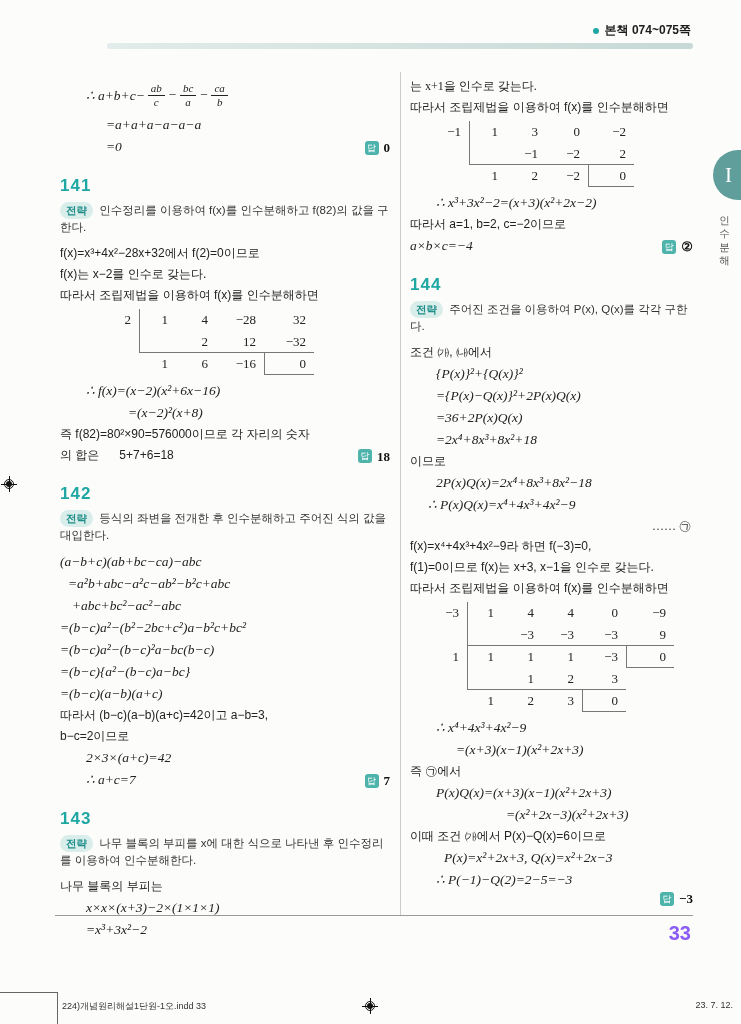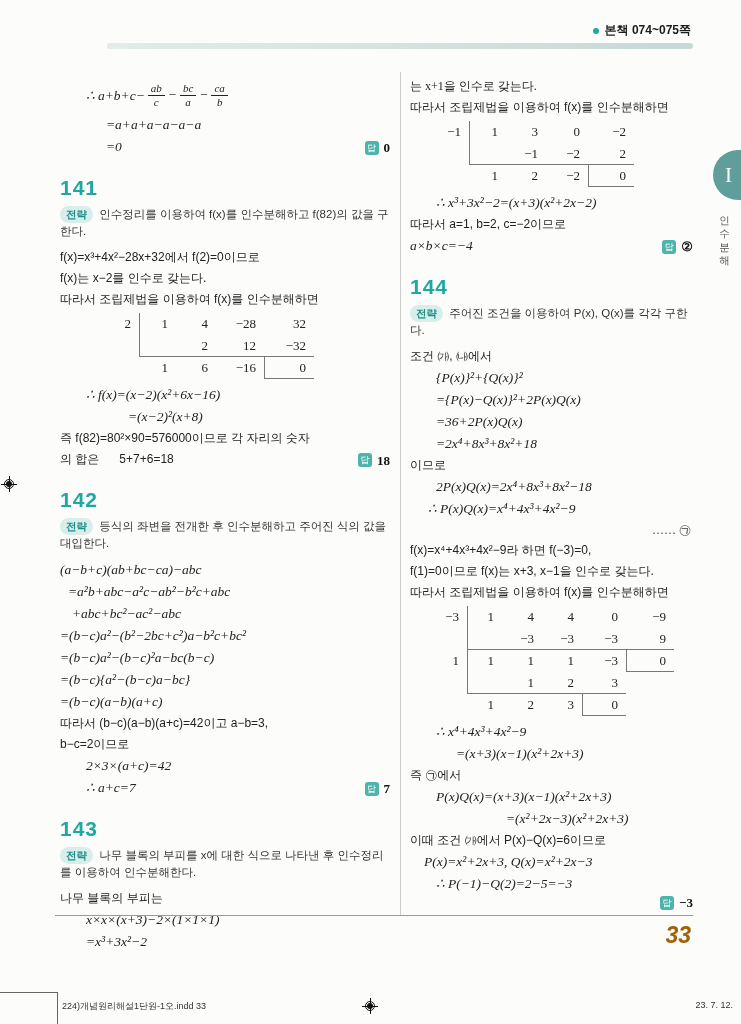--- a/index.html
+++ b/index.html
@@ -28,21 +28,21 @@
   .col{position:absolute;top:76px;}
   .col.left{left:60px;width:330px;}
   .col.right{left:410px;width:283px;}
   .col-divider{position:absolute;left:400px;top:72px;width:1px;height:843px;background:#cccccc;}
   
   .line{display:flex;align-items:baseline;}
   .kline{font-size:12px;line-height:21px;white-space:pre-wrap;}
   .mline{font-family:"Liberation Serif",serif;font-style:italic;font-size:13.5px;line-height:22px;white-space:pre-wrap;}
   .ltext{white-space:pre-wrap;}
   .spacer{flex:1;}
-  .prob-num{color:var(--accent);font-weight:bold;font-size:21px;margin:17px 0 6px;letter-spacing:1px;}
+  .prob-num{color:var(--accent);font-weight:bold;font-size:17px;margin:17px 0 6px;letter-spacing:1px;}
   .strategy{font-size:11.5px;line-height:17px;color:#333;margin-bottom:7px;}
   .badge-strat{background:var(--strat-bg);color:var(--strat-text);border-radius:9px;
     padding:0 6px;font-weight:bold;font-size:10.5px;display:inline-block;margin-right:3px;}
   .answrap{display:inline-flex;align-items:center;flex:none;}
   .ans-badge{background:var(--badge);color:#fff;font-size:9px;width:14px;height:14px;line-height:14px;
     text-align:center;border-radius:3px;display:inline-block;font-style:normal;}
   .ans-val{font-family:"Liberation Serif",serif;font-weight:bold;font-size:13px;margin-left:5px;font-style:normal;color:#111;}
   .dots{font-family:"Liberation Serif",serif;font-size:12px;text-align:right;line-height:20px;display:block;padding-right:2px;color:#333;}
   .ansline{height:22px;}
   
@@ -54,21 +54,21 @@
   
   .synth{font-family:"Liberation Serif",serif;font-size:13px;margin:3px 0 5px;}
   .srow{display:flex;height:22px;line-height:22px;}
   .scell{display:inline-block;text-align:right;padding-right:8px;box-sizing:border-box;}
   .f-bar{border-right:1px solid var(--line);}
   .f-hb{border-bottom:1px solid var(--line);}
   .f-bl{border-left:1px solid var(--line);}
   .f-bb{border-bottom:1px solid var(--line);}
   
   .bottom-rule{position:absolute;left:55px;top:915px;width:638px;height:1px;background:#9a9a9a;}
-  .page-num{position:absolute;top:922px;right:50px;font-size:23px;font-weight:bold;color:#a16207;font-style:italic;}
+  .page-num{position:absolute;top:922px;right:50px;font-size:20px;font-weight:bold;color:#8b5cf6;}
   .footer-left{position:absolute;left:62px;top:1000px;font-size:9px;color:#333;}
   .footer-right{position:absolute;right:8px;top:1000px;font-size:9px;color:#333;}
   .crop-h{position:absolute;left:0;top:992px;width:57px;height:1px;background:#666;}
   .crop-v{position:absolute;left:57px;top:992px;width:1px;height:32px;background:#666;}
   .regmark{position:absolute;width:16px;height:16px;}
   .regmark::before{content:'';position:absolute;left:0;right:0;top:7.5px;height:1px;background:#111;}
   .regmark::after{content:'';position:absolute;top:0;bottom:0;left:7.5px;width:1px;background:#111;}
   .regmark .c{position:absolute;left:2.5px;top:2.5px;width:10px;height:10px;border:1px solid #111;border-radius:50%;box-sizing:border-box;}
   .regmark .d{position:absolute;left:5px;top:5px;width:6px;height:6px;background:#111;border-radius:50%;}
   .rm-left{left:1px;top:476px;}
@@ -246,21 +246,21 @@
         <span class="scell f-bl f-bb" style="width: 44px;">0</span>
         <span class="scell" style="width: 48px;"></span>
       </div>
     </div>
     <div class="mline line"><span class="ltext" style="margin-left: 26px;">∴ x⁴+4x³+4x²−9</span></div>
     <div class="mline line"><span class="ltext" style="margin-left: 46px;">=(x+3)(x−1)(x²+2x+3)</span></div>
     <div class="kline line"><span class="ltext" style="margin-left: 0px;">즉 ㉠에서</span></div>
     <div class="mline line"><span class="ltext" style="margin-left: 26px;">P(x)Q(x)=(x+3)(x−1)(x²+2x+3)</span></div>
     <div class="mline line"><span class="ltext" style="margin-left: 96px;">=(x²+2x−3)(x²+2x+3)</span></div>
     <div class="kline line"><span class="ltext" style="margin-left: 0px;">이때 조건 ㈎에서 P(x)−Q(x)=6이므로</span></div>
-    <div class="mline line"><span class="ltext" style="margin-left: 14px;">P(x)=x²+2x+3, Q(x)=x²+2x−3</span></div>
+    <div class="mline line"><span class="ltext" style="margin-left: 34px;">P(x)=x²+2x+3, Q(x)=x²+2x−3</span></div>
     <div class="mline line"><span class="ltext" style="margin-left: 26px;">∴ P(−1)−Q(2)=2−5=−3</span></div>
     <div class="ansline line">
       <span class="spacer"></span>
       <span class="answrap">
         <span class="ans-badge">답</span>
         <span class="ans-val">−3</span>
       </span>
     </div>
   </div>
 

